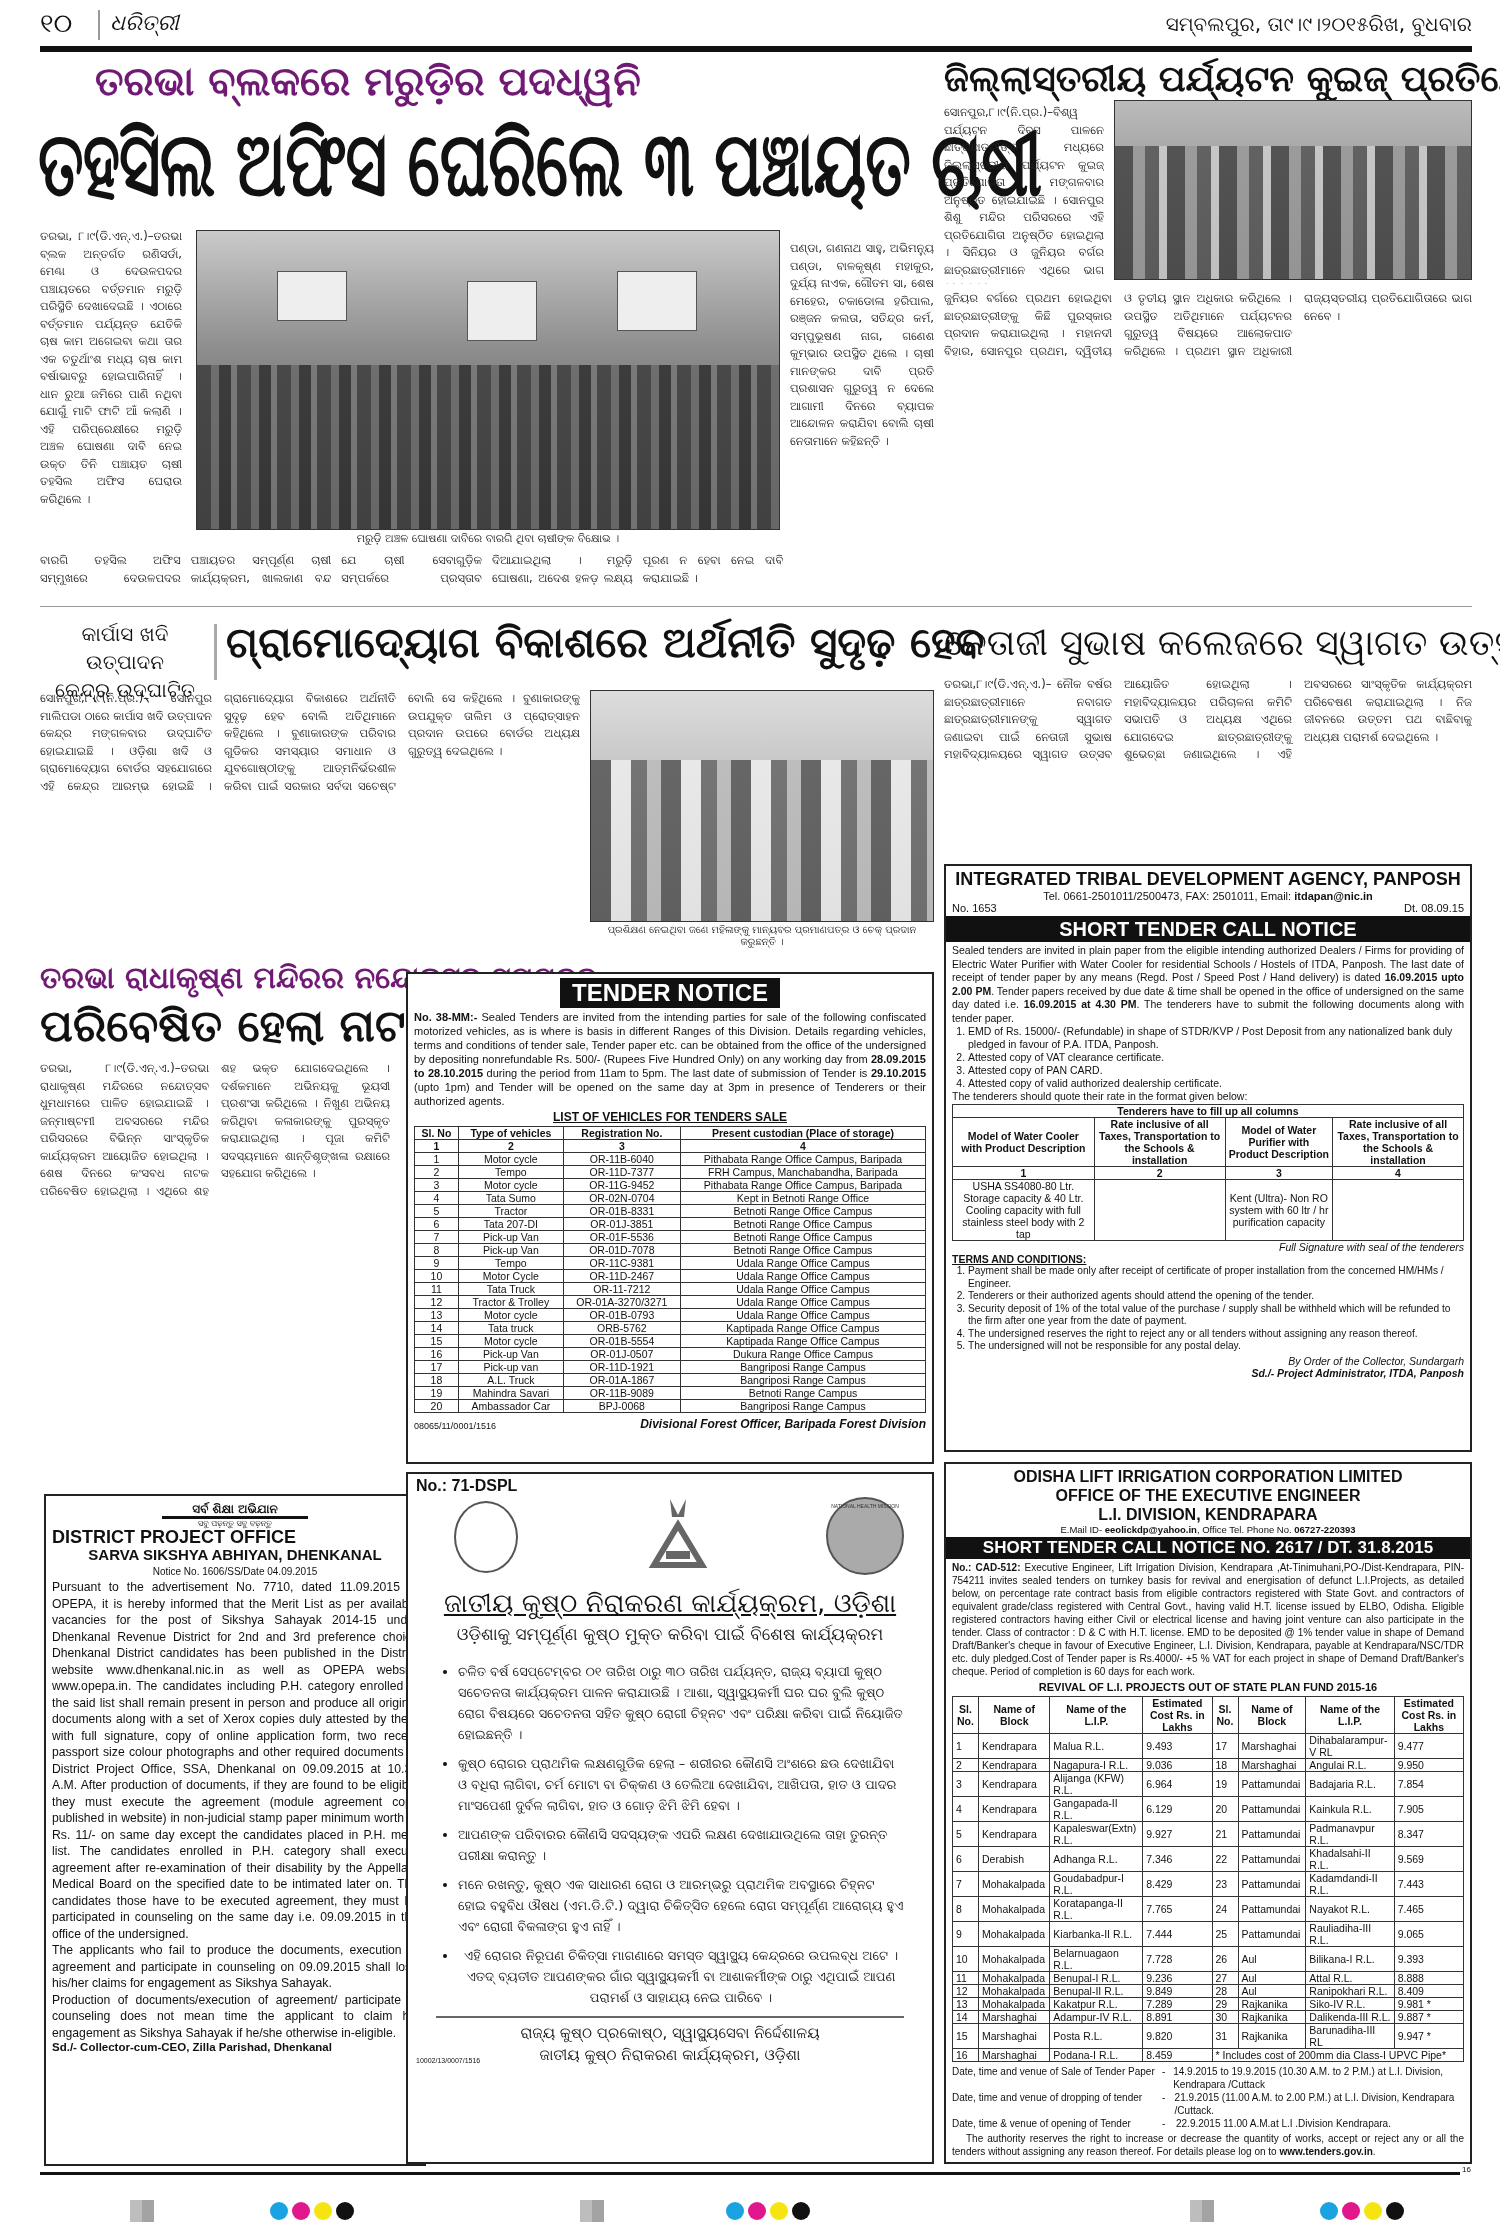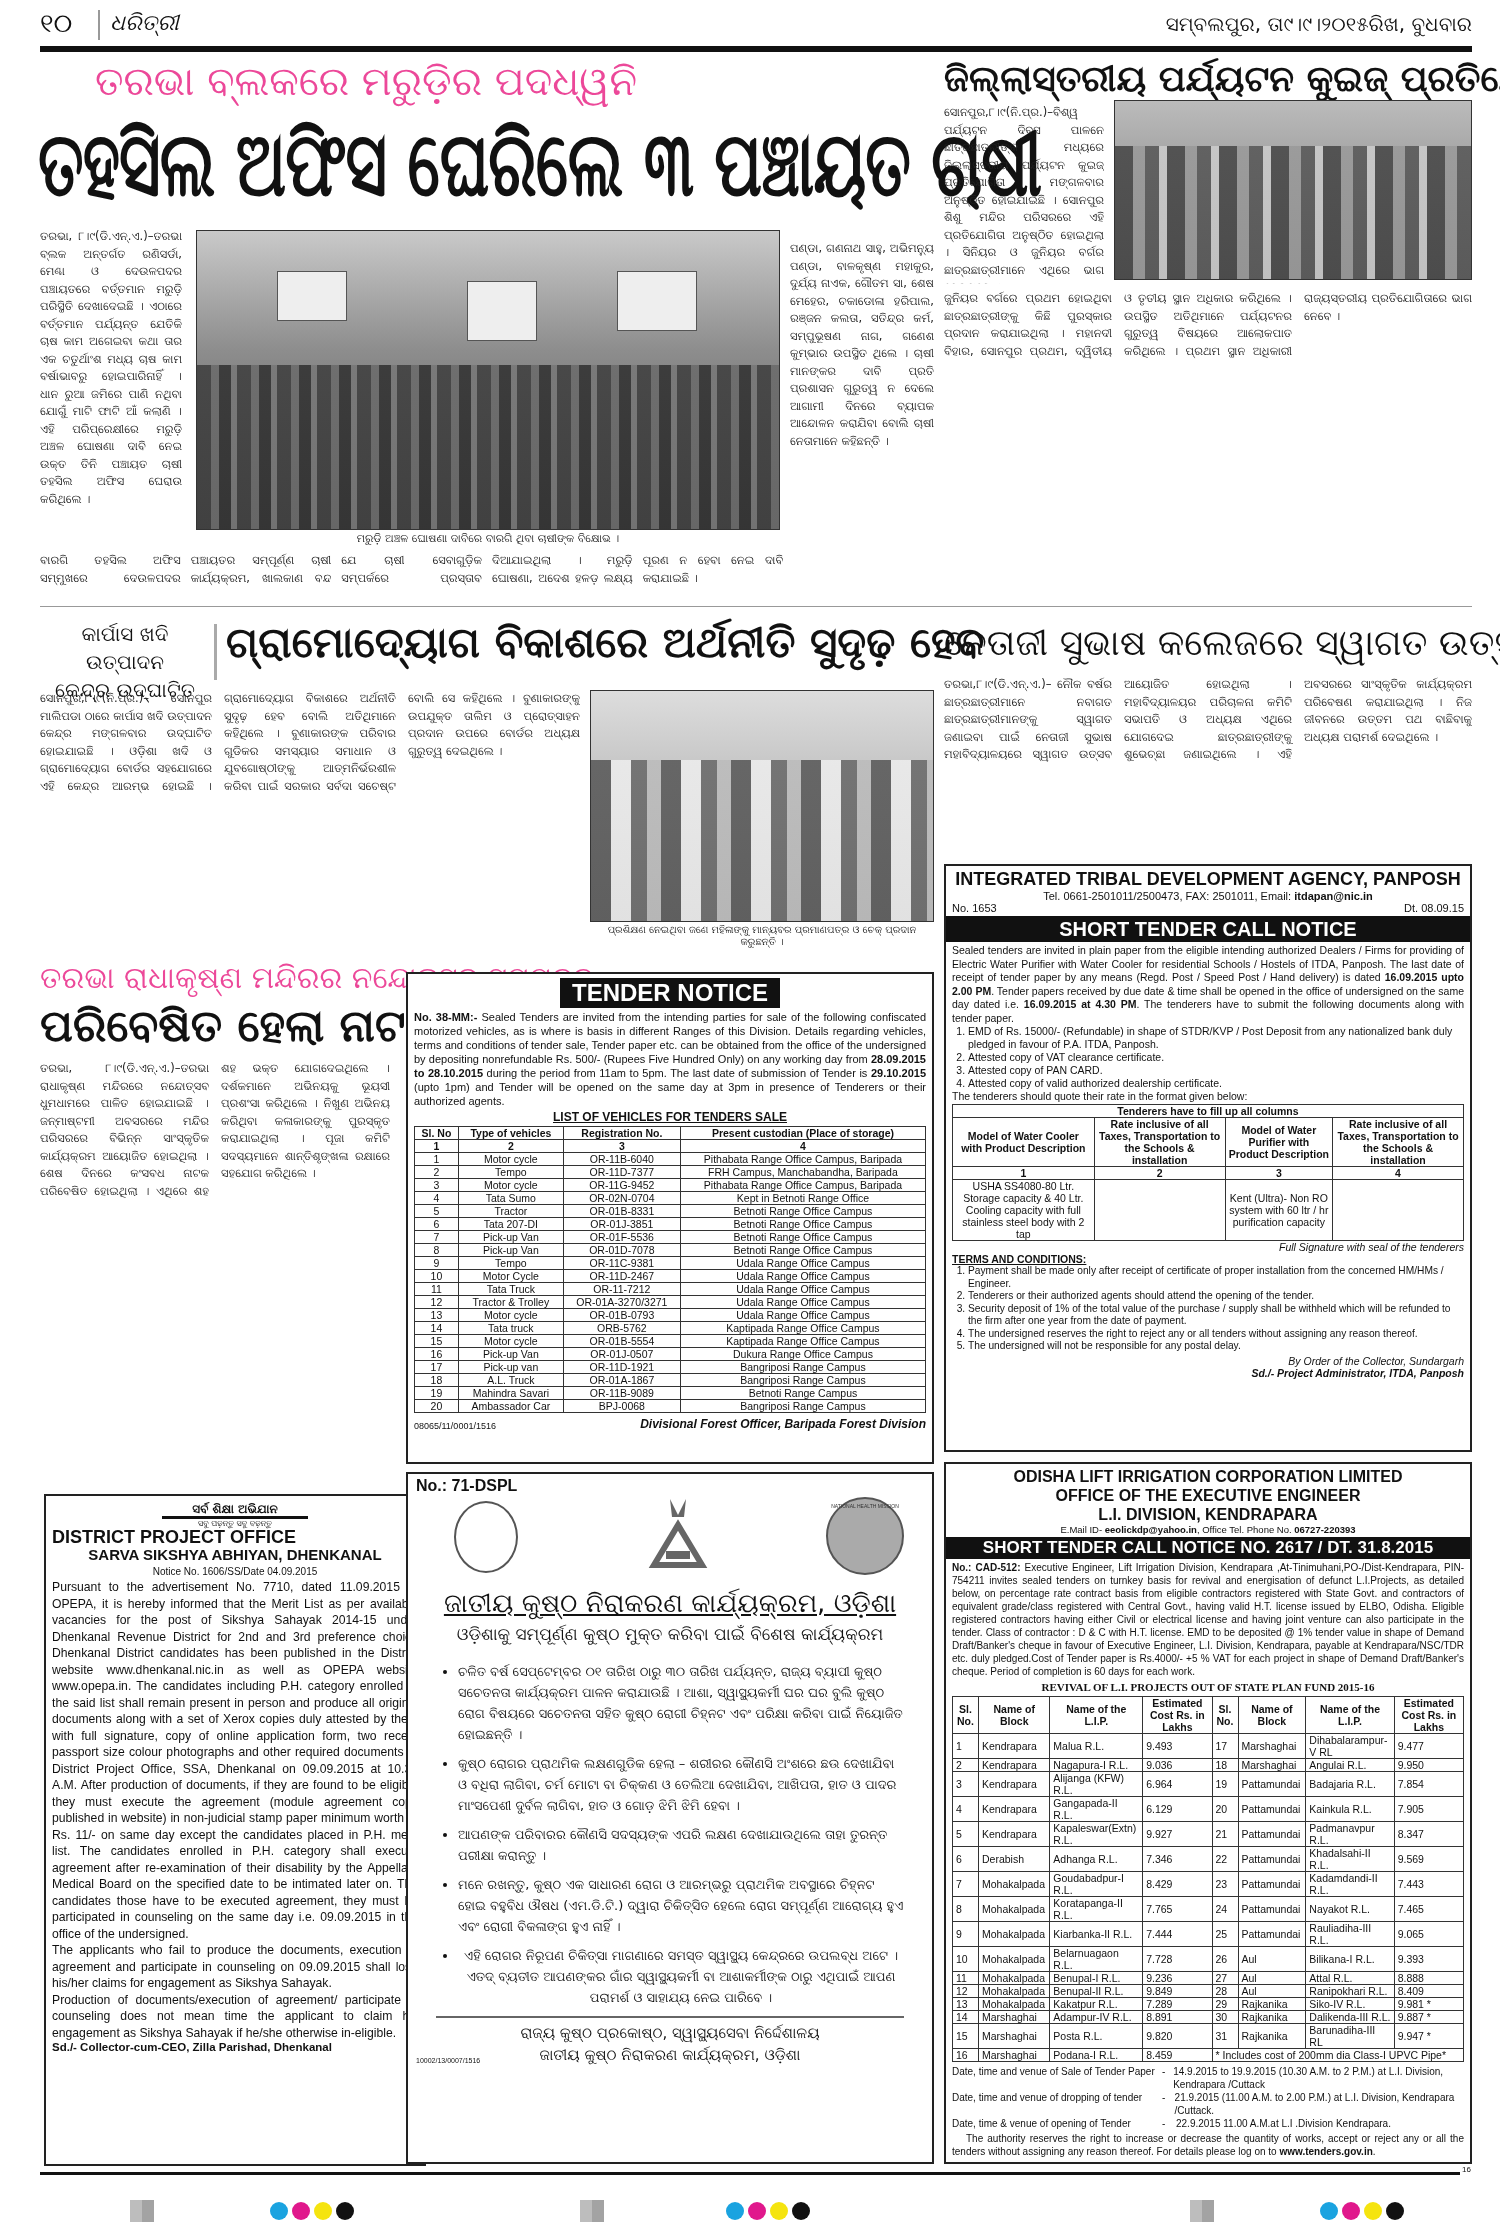--- a/index.html
+++ b/index.html
@@ -8,21 +8,21 @@
   .abs { position: absolute; }
   
   .masthead { left: 40px; top: 8px; width: 1432px; height: 34px; }
   .pg-num { left: 0; top: 0; font-size: 26px; font-family: "DejaVu Sans", sans-serif; }
   .pg-sep { left: 58px; top: 2px; width: 2px; height: 30px; background: #999; }
   .paper-name { left: 70px; top: 2px; font-size: 22px; font-style: italic; font-family: "DejaVu Sans", sans-serif; }
   .dateline { right: 0; top: 4px; font-size: 20px; font-family: "DejaVu Sans", sans-serif; }
   .top-rule { left: 40px; top: 46px; width: 1432px; height: 6px; background: #111; }
   
   .odia { font-family: "DejaVu Sans", sans-serif; }
-  .kicker { font-size: 40px; font-weight: 400; color: #ec4899; white-space: nowrap; }
+  .kicker { font-size: 40px; font-weight: 700; color: #701a75; white-space: nowrap; }
   .headline-xl { font-size: 64px; font-weight: 900; white-space: nowrap; letter-spacing: -1px; transform: scaleY(1.4); transform-origin: top left; }
   .headline-lg { font-size: 40px; font-weight: 900; white-space: nowrap; }
   .headline-md { font-size: 34px; white-space: nowrap; }
   .body-col { font-size: 11.5px; line-height: 17.5px; text-align: justify; color: #222; overflow: hidden; }
   .photo { background: linear-gradient(180deg, #c9c9c9 0%, #8d8d8d 40%, #555 100%); border: 1px solid #333; overflow: hidden; }
   .photo .crowd { position: absolute; left: 0; right: 0; bottom: 0; height: 55%; background: repeating-linear-gradient(90deg, #3d3d3d 0 14px, #6a6a6a 14px 22px, #2f2f2f 22px 34px, #777 34px 40px); opacity: .85; }
   .photo .banner { position: absolute; background: #eee; border: 1px solid #555; }
   .caption { font-size: 11px; text-align: center; color: #222; }
   
   .ad { border: 2px solid #222; background: #fff; overflow: hidden; }
@@ -311,21 +311,21 @@
   <div style="text-align:center;font-weight:bold;font-size:16px;line-height:19px;">ODISHA LIFT IRRIGATION CORPORATION LIMITED</div>
   <div style="text-align:center;font-weight:bold;font-size:16px;line-height:19px;">OFFICE OF THE EXECUTIVE ENGINEER</div>
   <div style="text-align:center;font-weight:bold;font-size:16px;line-height:19px;">L.I. DIVISION, KENDRAPARA</div>
   <div style="text-align:center;font-size:9.5px;">
     <span>E.Mail ID-</span> <b>eeolickdp@yahoo.in</b><span>, Office Tel. Phone No.</span> <b>06727-220393</b>
   </div>
   <div class="ad-black" style="font-size:17px;line-height:22px;margin:2px -6px;">SHORT TENDER CALL NOTICE NO. 2617 / DT. 31.8.2015</div>
   <div style="text-align:justify;font-size:10px;line-height:13px;">
     <b>No.: CAD-512:</b> <span>Executive Engineer, Lift Irrigation Division, Kendrapara ,At-Tinimuhani,PO-/Dist-Kendrapara, PIN-754211 invites sealed tenders on turnkey basis for revival and energisation of defunct L.I.Projects, as detailed below, on percentage rate contract basis from eligible contractors registered with State Govt. and contractors of equivalent grade/class registered with Central Govt., having valid H.T. license issued by ELBO, Odisha. Eligible registered contractors having either Civil or electrical license and having joint venture can also participate in the tender. Class of contractor : D &amp; C with H.T. license. EMD to be deposited @ 1% tender value in shape of Demand Draft/Banker's cheque in favour of Executive Engineer, L.I. Division, Kendrapara, payable at Kendrapara/NSC/TDR etc. duly pledged.Cost of Tender paper is Rs.4000/- +5 % VAT for each project in shape of Demand Draft/Banker's cheque. Period of completion is 60 days for each work.</span>
   </div>
-  <div style="text-align:center;font-weight:bold;font-size:11px;margin:3px 0;font-family:Liberation Serif, serif;">REVIVAL OF L.I. PROJECTS OUT OF STATE PLAN FUND 2015-16</div>
+  <div style="text-align:center;font-weight:bold;font-size:11px;margin:3px 0;">REVIVAL OF L.I. PROJECTS OUT OF STATE PLAN FUND 2015-16</div>
   <table>
     <thead>
         <tr id="olic-head">
           <th>Sl. No.</th>
           <th>Name of Block</th>
           <th>Name of the L.I.P.</th>
           <th>Estimated Cost Rs. in Lakhs</th>
           <th>Sl. No.</th>
           <th>Name of Block</th>
           <th>Name of the L.I.P.</th>

